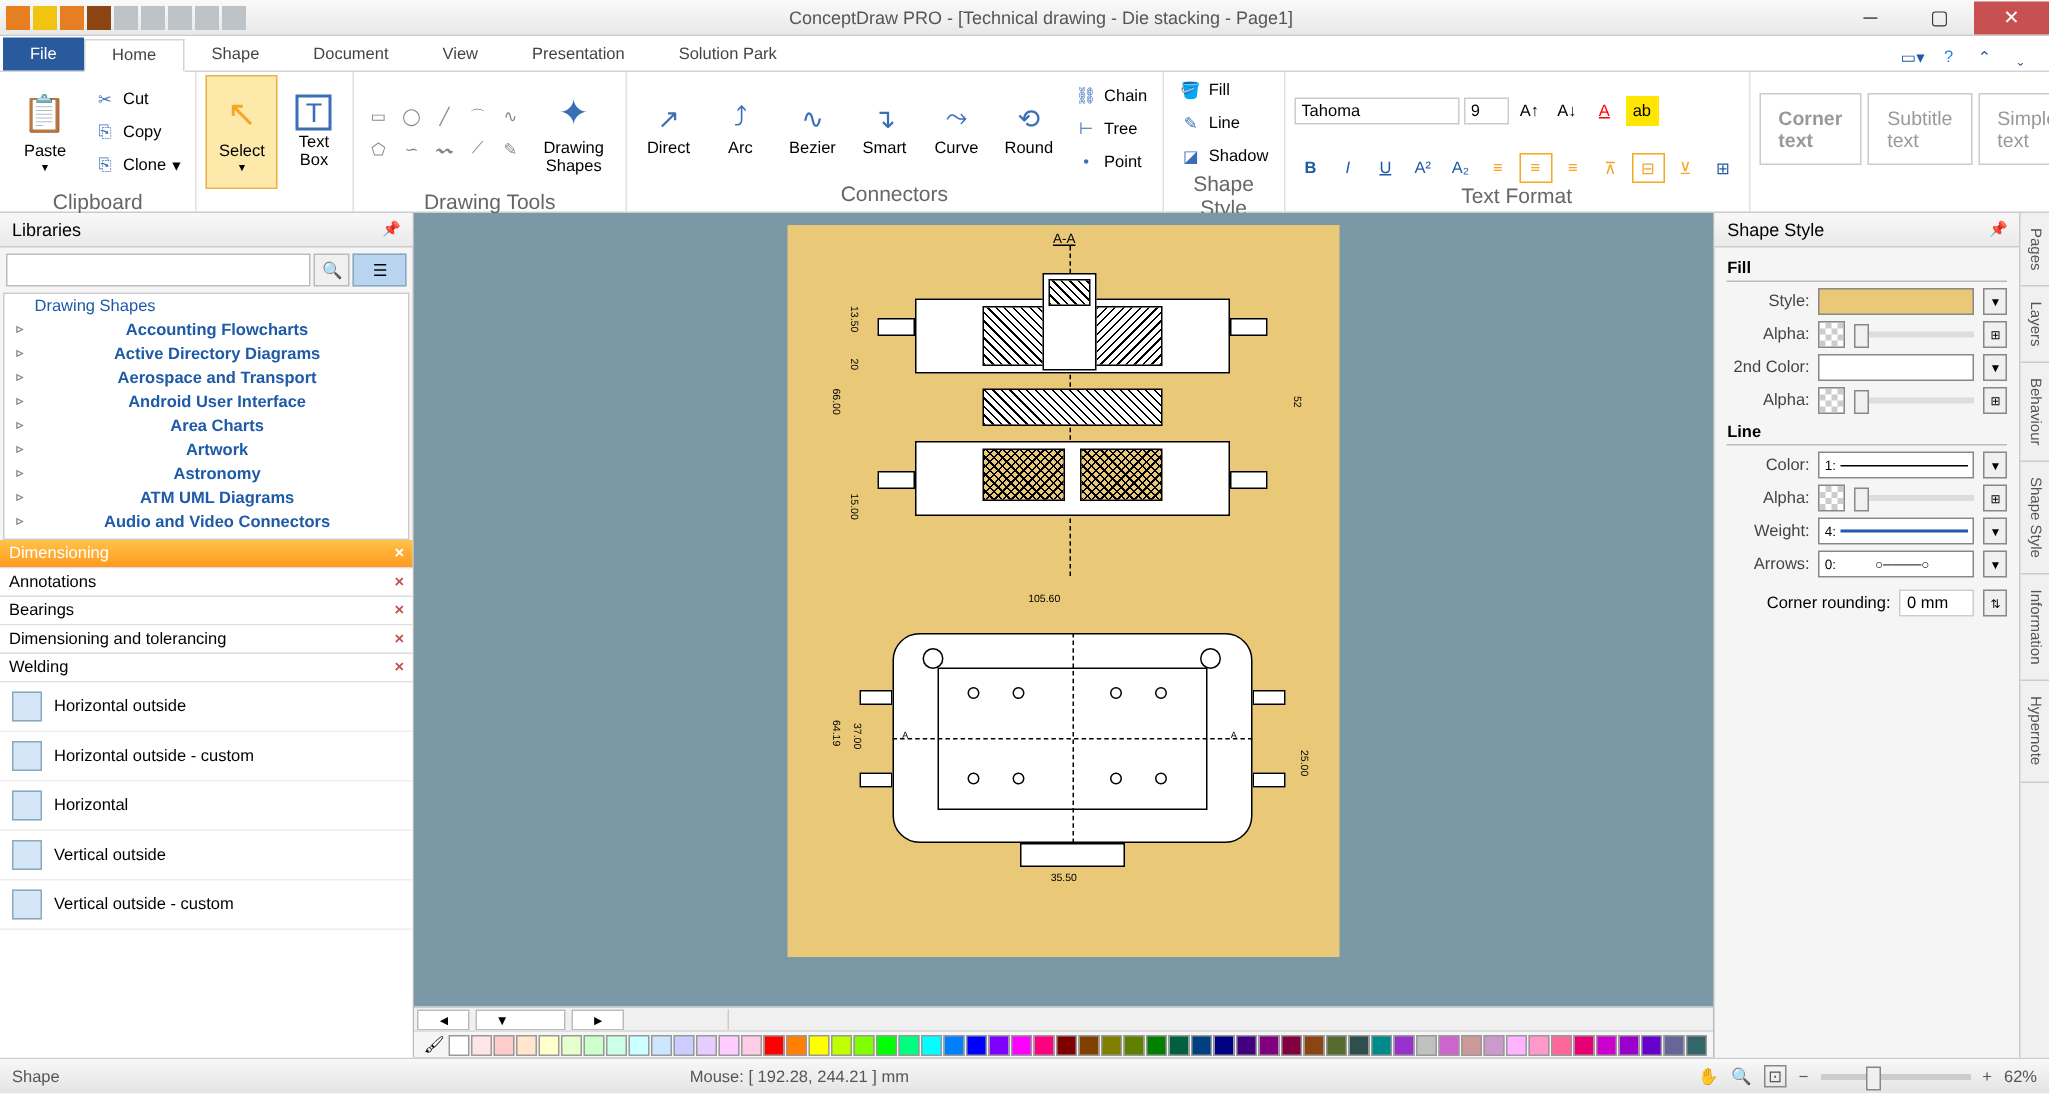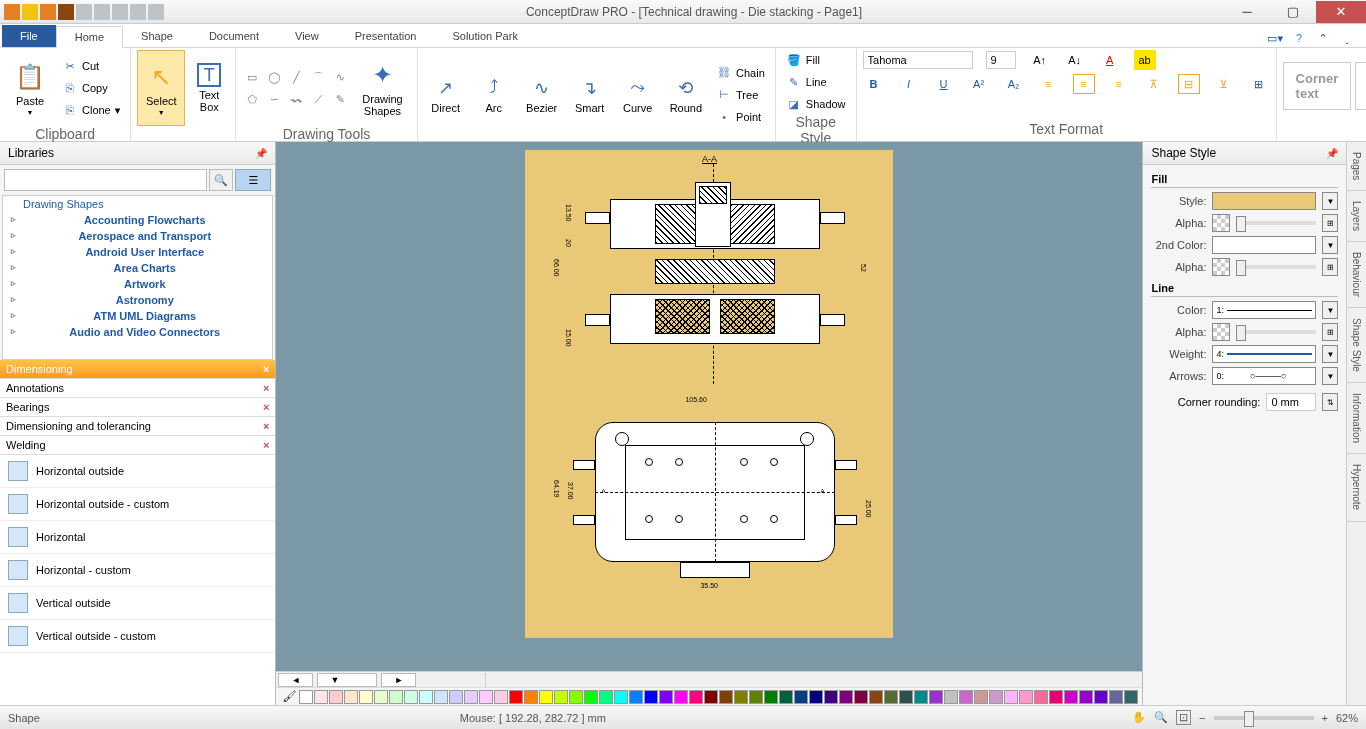--- a/index.html
+++ b/index.html
@@ -37,21 +37,21 @@
 .rbtn-small { display: flex; align-items: center; gap: 4px; padding: 2px 4px; cursor: pointer; font-size: 11px; }
 .rbtn-icon-sm { width: 16px; height: 16px; display: inline-flex; align-items: center; justify-content: center; color: #3a6fb7; }
 .rcol { display: flex; flex-direction: column; gap: 2px; }
 .dtools-grid { display: grid; grid-template-columns: repeat(5, 20px); grid-template-rows: repeat(2, 20px); gap: 2px; }
 .dtools-grid span { width: 20px; height: 20px; display: flex; align-items: center; justify-content: center; color: #888; border: 1px solid transparent; }
 .connector-item { display: flex; flex-direction: column; align-items: center; gap: 2px; padding: 2px 6px; }
 .connector-item .cicon { width: 32px; height: 24px; color: #3a6fb7; font-size: 18px; display: flex; align-items: center; justify-content: center; }
 .font-combo { border: 1px solid #ccc; padding: 2px 4px; font-size: 11px; background: #fff; }
 .font-name { width: 110px; }
 .font-size { width: 30px; }
-.txtfmt-row { display: flex; gap: 13px; align-items: center; }
+.txtfmt-row { display: flex; gap: 3px; align-items: center; margin-top: 14px; }
 .txtfmt-btn { width: 22px; height: 20px; display: flex; align-items: center; justify-content: center; border: 1px solid transparent; cursor: pointer; }
 .placeholder-box { border: 1px solid #ccc; padding: 8px 12px; color: #999; font-size: 13px; }
 
 
 .main-area { display: flex; height: 563px; }
 
 
 .lib-panel { width: 282px; border-right: 1px solid #bbb; display: flex; flex-direction: column; background: #f5f5f5; }
 .panel-header { background: linear-gradient(#f8f8f8,#eaeaea); padding: 4px 8px; display: flex; justify-content: space-between; align-items: center; border-bottom: 1px solid #ccc; font-size: 12px; }
 .pin-icon { font-size: 10px; color: #666; }
@@ -258,20 +258,21 @@
         <div class="rbtn-small">
             <span class="rbtn-icon-sm">⊢</span>
             <span>Tree</span>
           </div>
         <div class="rbtn-small">
             <span class="rbtn-icon-sm">•</span>
             <span>Point</span>
           </div>
       </div>
     </div>
+    <div class="ribbon-group-label">Connectors</div>
   </div>
 
   <div class="ribbon-group">
     <div class="ribbon-content">
       <div class="rcol">
         <div class="rbtn-small">
             <span class="rbtn-icon-sm" style="color:#e67e22;">🪣</span>
             <span>Fill</span>
           </div>
         <div class="rbtn-small">
@@ -333,20 +334,21 @@
       <span class="pin-icon">📌</span>
     </div>
     <div class="lib-search">
       <input type="text" placeholder="" style="">
       <div class="lib-search-btn">🔍</div>
       <div class="lib-mode-btn">☰</div>
     </div>
     <div class="lib-tree" id="lib-tree">
         <div class="lib-tree-item">Drawing Shapes</div>
         <div class="lib-tree-item bold">Accounting Flowcharts</div>
+        <div class="lib-tree-item bold">Active Directory Diagrams</div>
         <div class="lib-tree-item bold">Aerospace and Transport</div>
         <div class="lib-tree-item bold">Android User Interface</div>
         <div class="lib-tree-item bold">Area Charts</div>
         <div class="lib-tree-item bold">Artwork</div>
         <div class="lib-tree-item bold">Astronomy</div>
         <div class="lib-tree-item bold">ATM UML Diagrams</div>
         <div class="lib-tree-item bold">Audio and Video Connectors</div>
       </div>
     <div id="lib-cats">
         <div class="lib-cat active">
@@ -375,24 +377,20 @@
           <div class="shape-icon"></div>
           <span>Horizontal outside</span>
         </div>
         <div class="shape-item">
           <div class="shape-icon"></div>
           <span>Horizontal outside - custom</span>
         </div>
         <div class="shape-item">
           <div class="shape-icon"></div>
           <span>Horizontal</span>
-        </div>
-        <div class="shape-item">
-          <div class="shape-icon"></div>
-          <span>Horizontal - custom</span>
         </div>
         <div class="shape-item">
           <div class="shape-icon"></div>
           <span>Vertical outside</span>
         </div>
         <div class="shape-item">
           <div class="shape-icon"></div>
           <span>Vertical outside - custom</span>
         </div>
       </div>
@@ -603,21 +601,21 @@
       <div class="right-tab">Layers</div>
       <div class="right-tab">Behaviour</div>
       <div class="right-tab">Shape Style</div>
       <div class="right-tab">Information</div>
       <div class="right-tab">Hypernote</div>
     </div>
 </div>
 
 <div class="statusbar">
   <span>Shape</span>
-  <span class="status-mouse">Mouse: [ 192.28, 282.72 ] mm</span>
+  <span class="status-mouse">Mouse: [ 192.28, 244.21 ] mm</span>
   <div class="status-right">
     <span>✋</span>
     <span>🔍</span>
     <span style="border:1px solid #888;padding:0 2px;">⊡</span>
     <span>−</span>
     <div class="zoom-slider"></div>
     <span>+</span>
     <span>62%</span>
   </div>
 </div>

